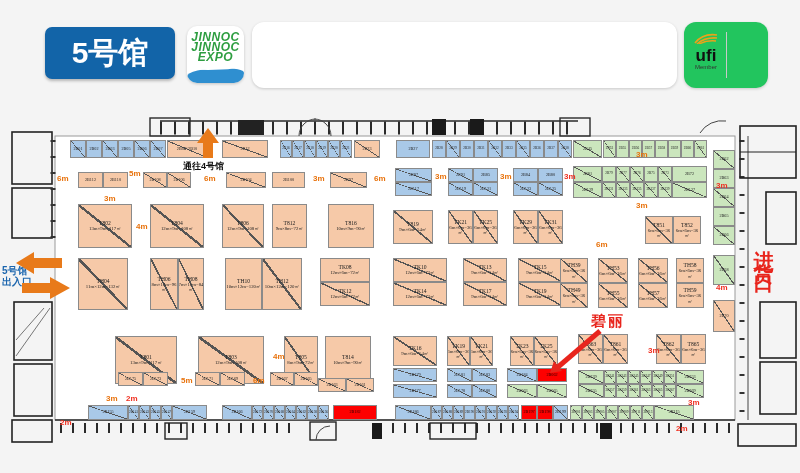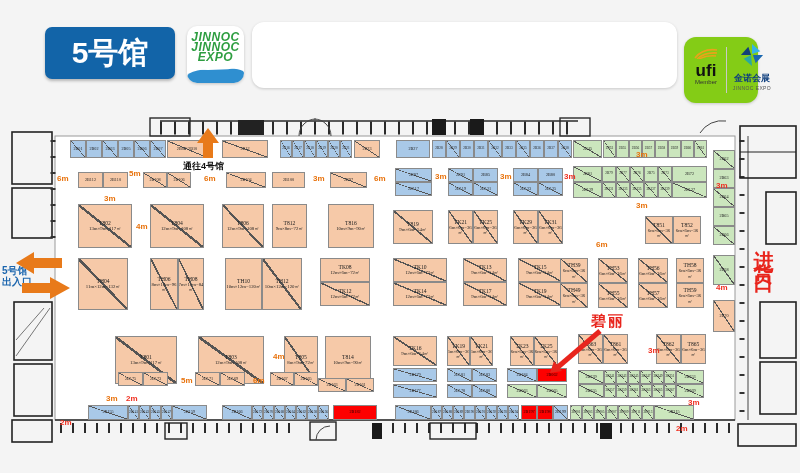--- a/index.html
+++ b/index.html
@@ -16,21 +16,21 @@
   .logo-wave{position:absolute;bottom:0;left:0;right:0;height:15px;background:#2f8fd0;
          border-radius:100% 60% 0 0/90% 50% 0 0;}
   .logo-wave:before{content:"";position:absolute;top:-4px;left:0;right:0;height:6px;background:#fff;
          border-radius:0 0 70% 40%/0 0 100% 60%;}
   .pill{position:absolute;left:252px;top:22px;width:425px;height:66px;background:#fff;
         border-radius:12px;box-shadow:0 1px 3px rgba(0,0,0,.18);}
   .title{position:absolute;left:14px;top:18px;width:300px;font-size:25px;font-weight:bold;color:#1467ad;white-space:nowrap;}
   .datewrap{position:absolute;left:305px;top:13px;width:118px;}
   .date{font-size:15px;font-weight:bold;color:#e0251f;white-space:nowrap;}
   .venue{font-size:9px;font-weight:bold;color:#1566a8;margin-top:4px;white-space:nowrap;}
-  .card2{position:absolute;left:684px;top:37px;width:74px;height:66px;background:#84cc16;
+  .card2{position:absolute;left:684px;top:22px;width:84px;height:66px;background:#22c55e;
         border-radius:12px;box-shadow:0 1px 3px rgba(0,0,0,.18);}
   .ufi{position:absolute;left:7px;top:8px;width:30px;text-align:center;}
   .ufi .u{font-size:17px;font-weight:bold;color:#111;line-height:16px;}
   .ufi .m{font-size:6px;color:#333;}
   .vdiv{position:absolute;left:42px;top:10px;width:1px;height:46px;background:#c9c9c9;}
   .jinnoc{position:absolute;left:47px;top:6px;width:42px;text-align:center;}
   .jinnoc .cn{font-size:9px;font-weight:bold;color:#0f3f7e;margin-top:1px;white-space:nowrap;}
   .jinnoc .en{font-size:5px;color:#555;letter-spacing:.4px;white-space:nowrap;}
   
   #plan{position:absolute;left:0;top:100px;width:800px;height:373px;}
@@ -86,30 +86,20 @@
         <g stroke="#eba21a" stroke-width="1.6" fill="none">
           <path d="M4,11 Q12,1 26,3"></path>
             <path d="M6,12 Q14,5 26,6"></path>
             <path d="M8,12 Q16,8 25,9"></path>
         </g>
       </svg>
       <div class="u">ufi</div>
       <div class="m">Member</div>
     </div>
     <div class="vdiv"></div>
-    <div class="jinnoc">
-      <svg width="24" height="24" viewBox="0 0 26 26">
-        <polygon points="13,1 22,9 13,12" fill="#36b3e8"></polygon>
-        <polygon points="25,13 17,22 14,13" fill="#1a67b0"></polygon>
-        <polygon points="13,25 4,17 12,13" fill="#2aa9a0"></polygon>
-        <polygon points="1,13 9,4 12,13" fill="#123f78"></polygon>
-      </svg>
-      <div class="cn">金诺会展</div>
-      <div class="en">JINNOC EXPO</div>
-    </div>
   </div>
 
   <div id="plan">
 
     <svg id="walls" width="800" height="373" viewBox="0 0 800 373">
       <rect x="55" y="36" width="680" height="284" fill="#ffffff" stroke="#9a9a9a" stroke-width="1"></rect>
 
       <line x1="160" y1="21" x2="578" y2="21" stroke="#2a2a2a" stroke-width="1.4"></line>
       <line x1="160" y1="28" x2="578" y2="28" stroke="#2a2a2a" stroke-width="13" stroke-dasharray="2 12"></line>
       <rect x="150" y="18" width="40" height="18" fill="none" stroke="#2a2a2a" stroke-width="1.4"></rect>

